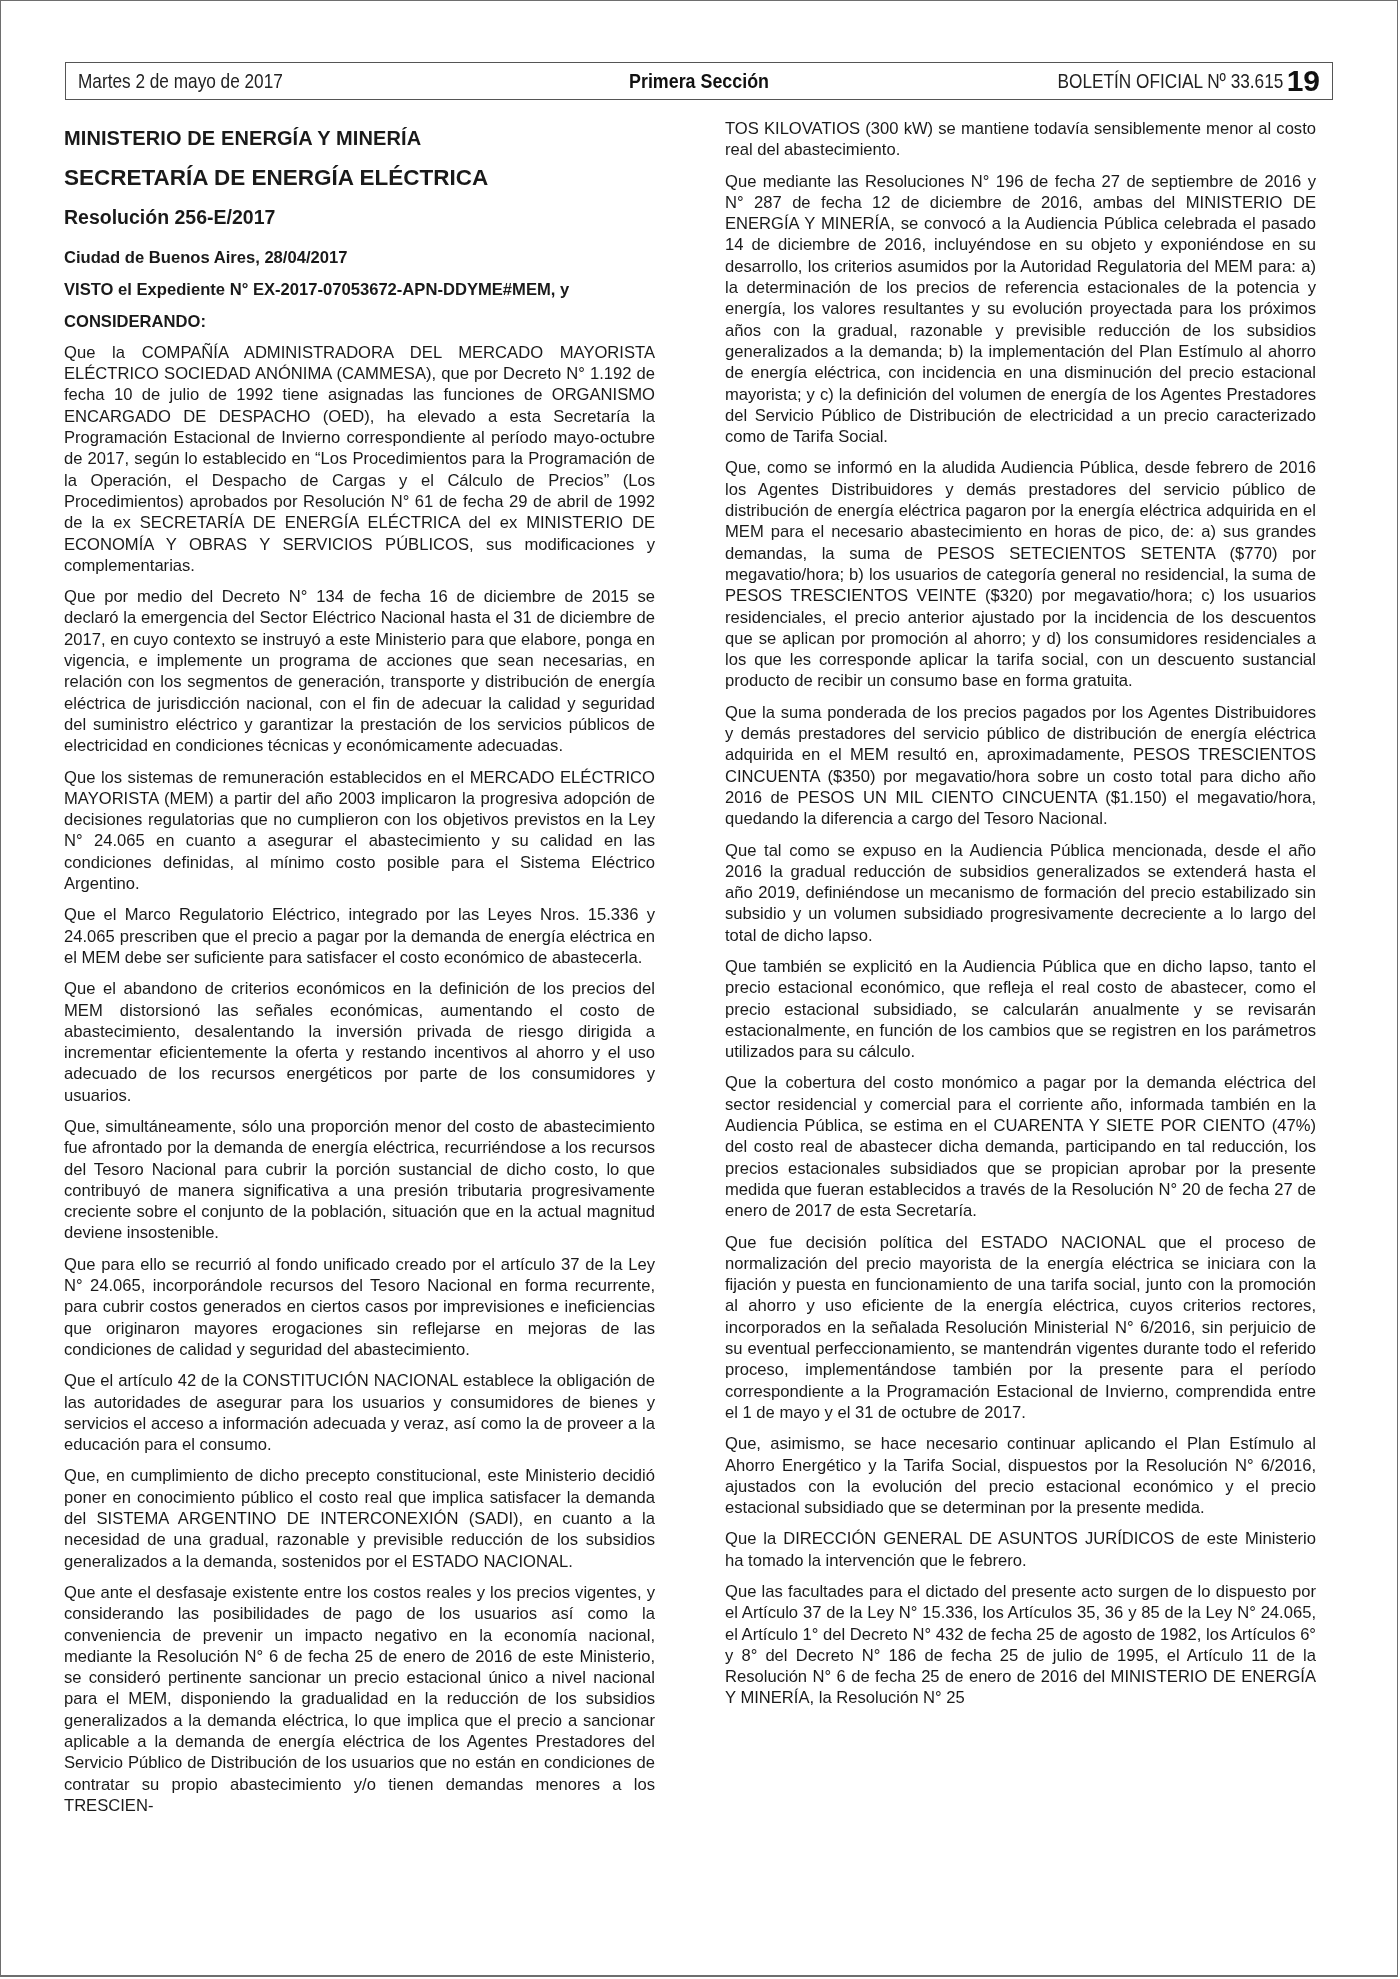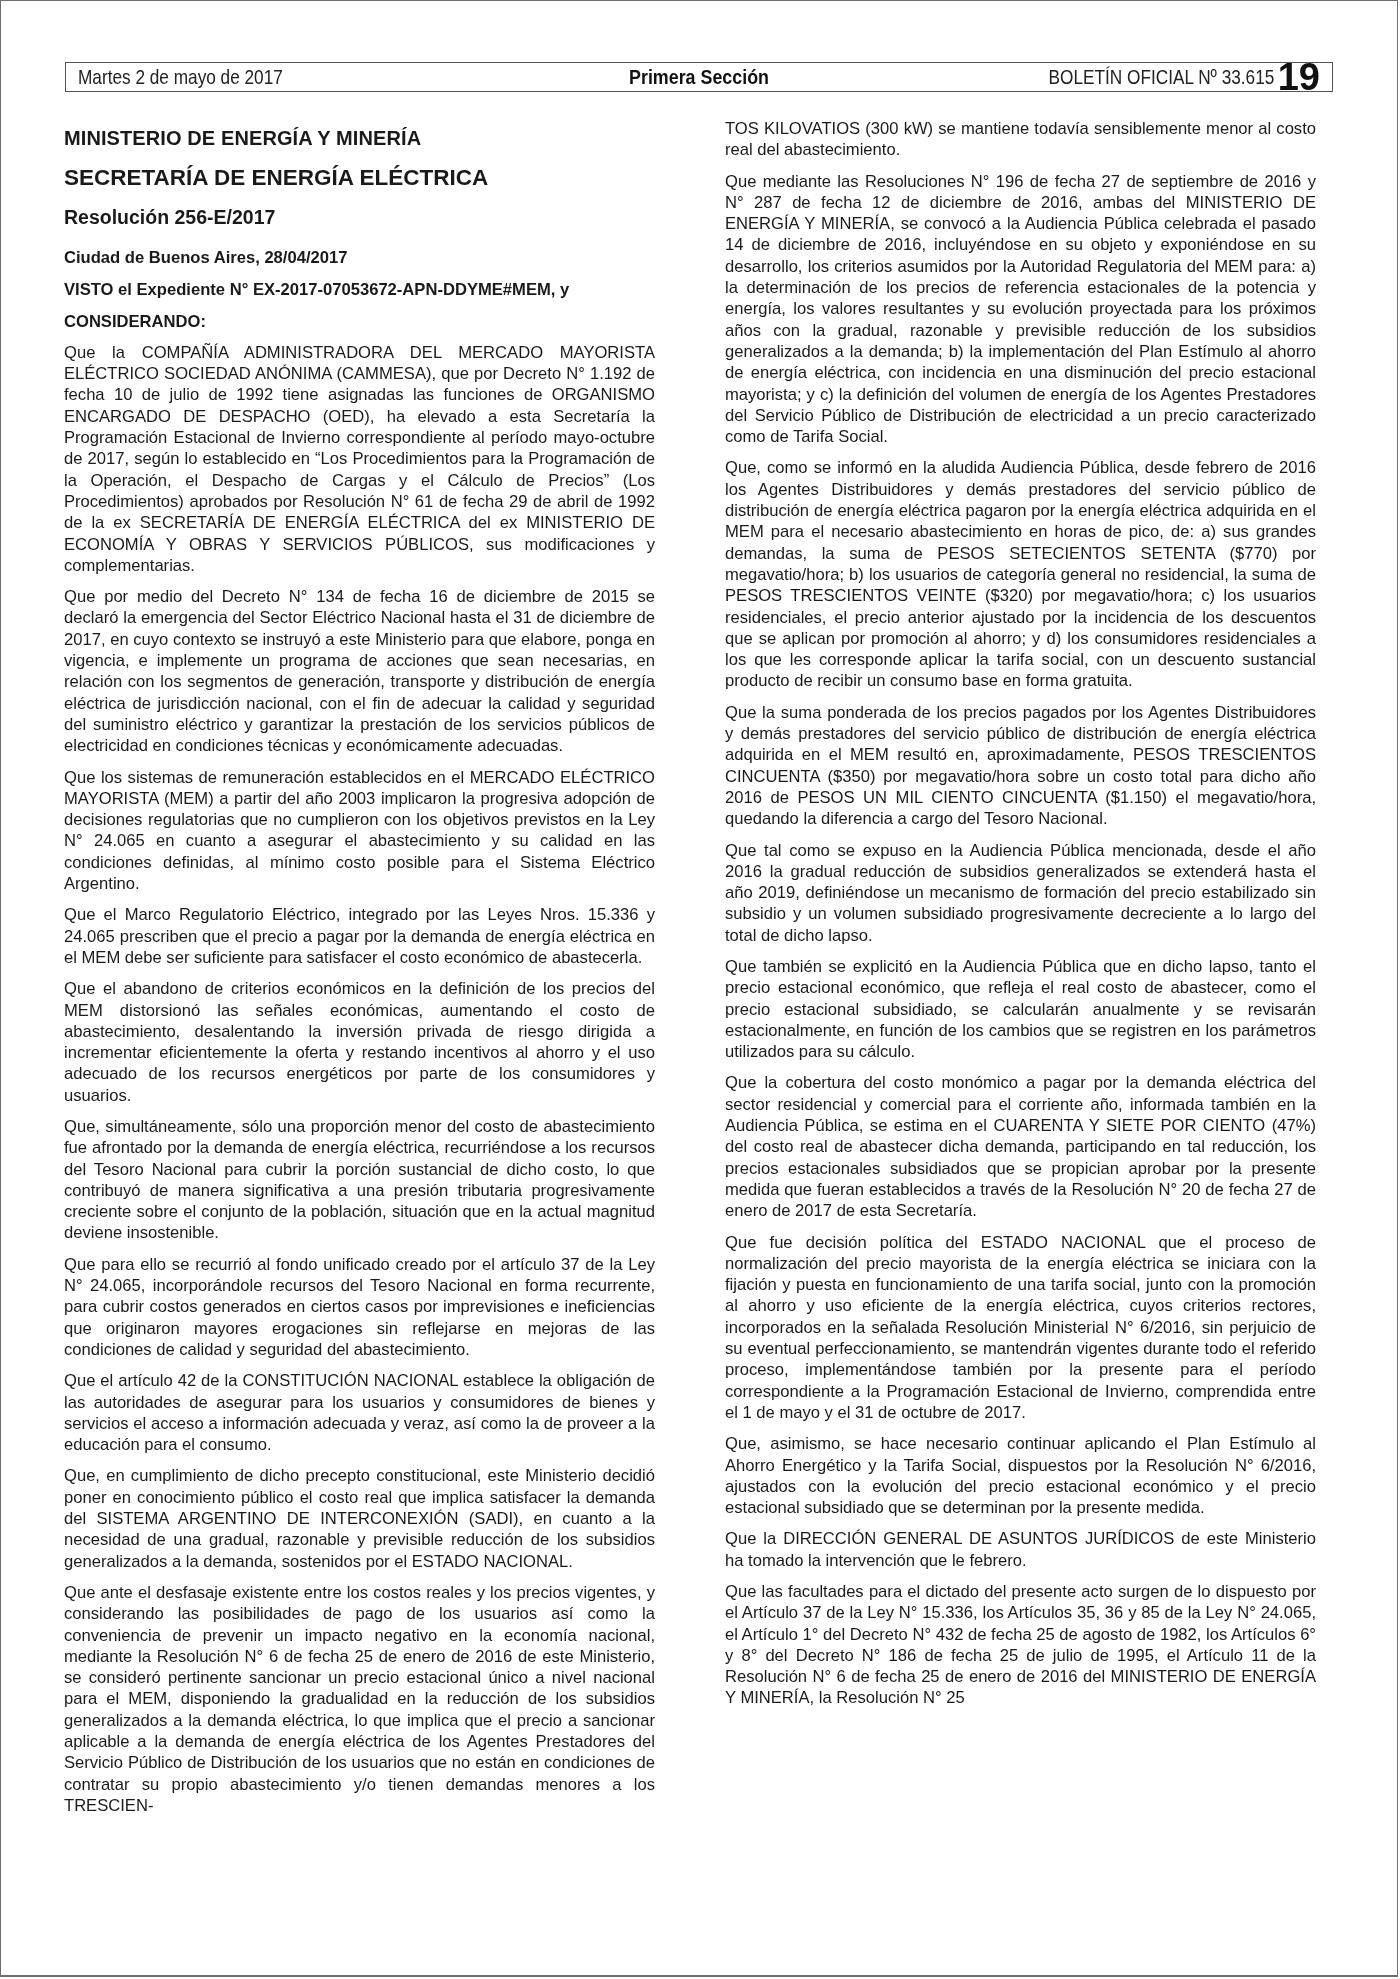--- a/index.html
+++ b/index.html
@@ -5,40 +5,40 @@
   html, body { margin: 0; padding: 0; background: #ffffff; }
   body {
     width: 1400px; height: 1979px; position: relative; overflow: hidden;
     font-family: "Liberation Sans", "DejaVu Sans", sans-serif; color: #1a1a1a;
   }
   .page-frame {
     position: absolute; left: 0; top: 0; width: 1398px; height: 1977px;
     border: 1px solid #6e6e6e; border-bottom: 2px solid #6e6e6e; box-sizing: border-box;
   }
   .header-box {
-    position: absolute; left: 65px; top: 62px; width: 1268px; height: 30px;
+    position: absolute; left: 65px; top: 62px; width: 1268px; height: 38px;
     border: 1px solid #555; box-sizing: border-box;
     display: flex; align-items: center; justify-content: space-between;
     padding: 0 12px 0 12px;
   }
   .hdr-date {
     font-family: "Liberation Sans Narrow", "Liberation Sans", sans-serif;
     font-size: 21px; transform: scaleX(0.82); transform-origin: left center;
     white-space: nowrap; color: #222;
   }
   .hdr-section {
     position: absolute; left: 0; right: 0; text-align: center; pointer-events: none;
     font-size: 21px; font-weight: bold; transform: scaleX(0.85); color: #111;
   }
   .hdr-right { display: flex; align-items: center; gap: 3px; }
   .hdr-bulletin {
     font-size: 21px; transform: scaleX(0.82); transform-origin: right center;
     white-space: nowrap; color: #222;
   }
-  .hdr-page { font-size: 38px; font-weight: bold; color: #111; }
+  .hdr-page { font-size: 30px; font-weight: bold; color: #111; }
 
   .col {
     position: absolute; top: 118px; width: 608px;
     font-size: 16.6px; line-height: 21.3px; text-align: justify;
     hyphens: manual;
   }
   .col-left { left: 64px; }
   .col-right { left: 725px; }
   .col p { margin: 0 17px 10px 0; }
   .h-ministry { font-size: 20px; font-weight: bold; margin: 8px 0 14px 0; line-height: 24px; letter-spacing: 0.1px; }

